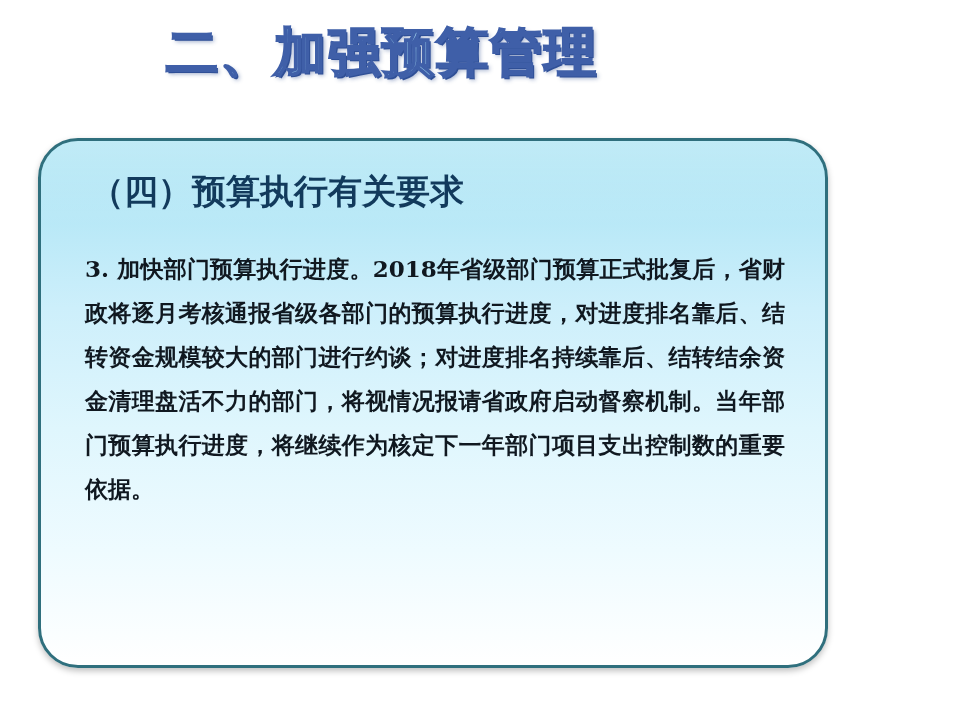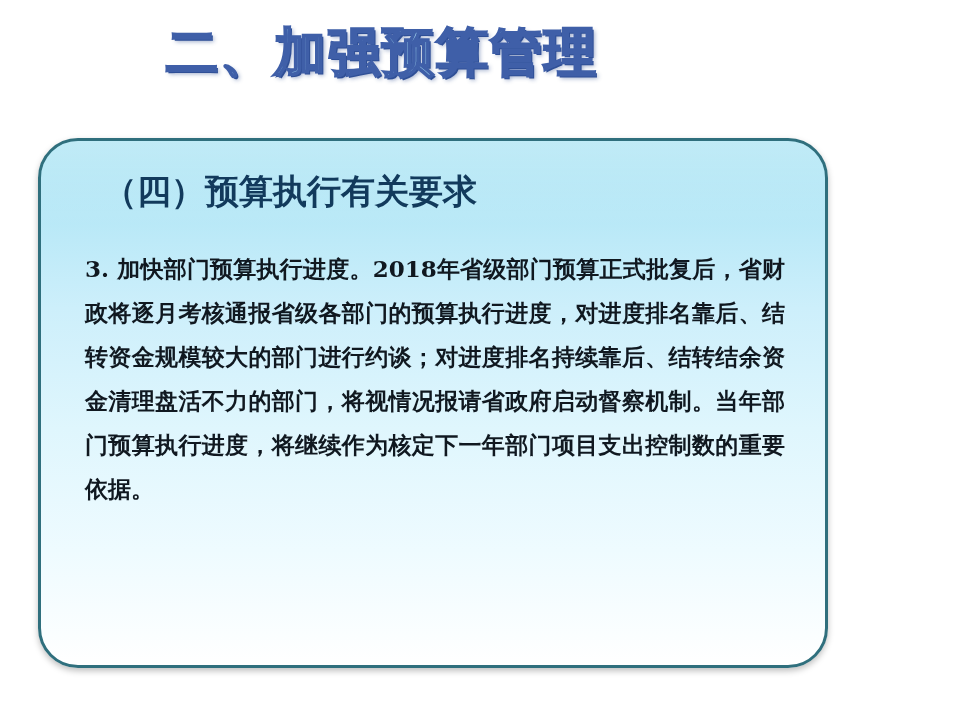--- a/index.html
+++ b/index.html
@@ -64,21 +64,21 @@
     left: 0;
     top: 0;
     width: 100%;
     height: 84px;
     background: linear-gradient(to bottom, rgba(255,255,255,0.35), rgba(255,255,255,0));
     pointer-events: none;
   }
 
   .panel-heading {
     position: absolute;
-    left: 62px;
+    left: 49px;
     top: 28px;
     font-family: "DejaVu Sans", sans-serif;
     font-size: 34px;
     font-weight: bold;
     color: #123a5c;
     white-space: nowrap;
   }
 
   .panel-body {
     position: absolute;

